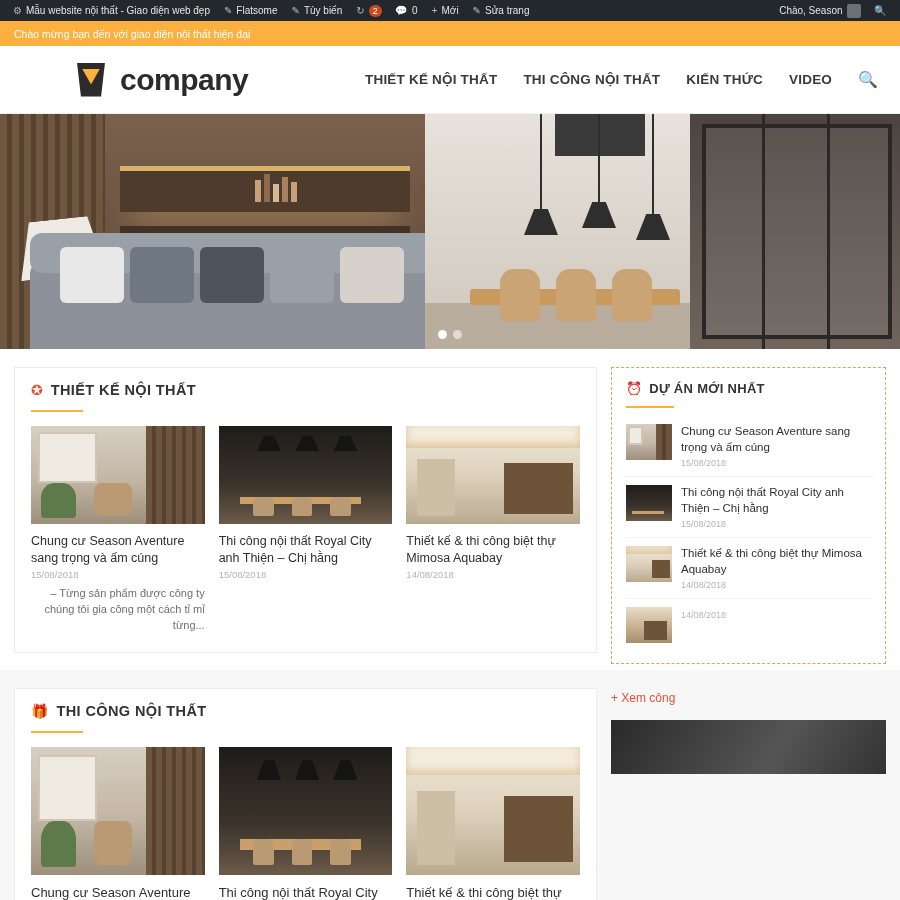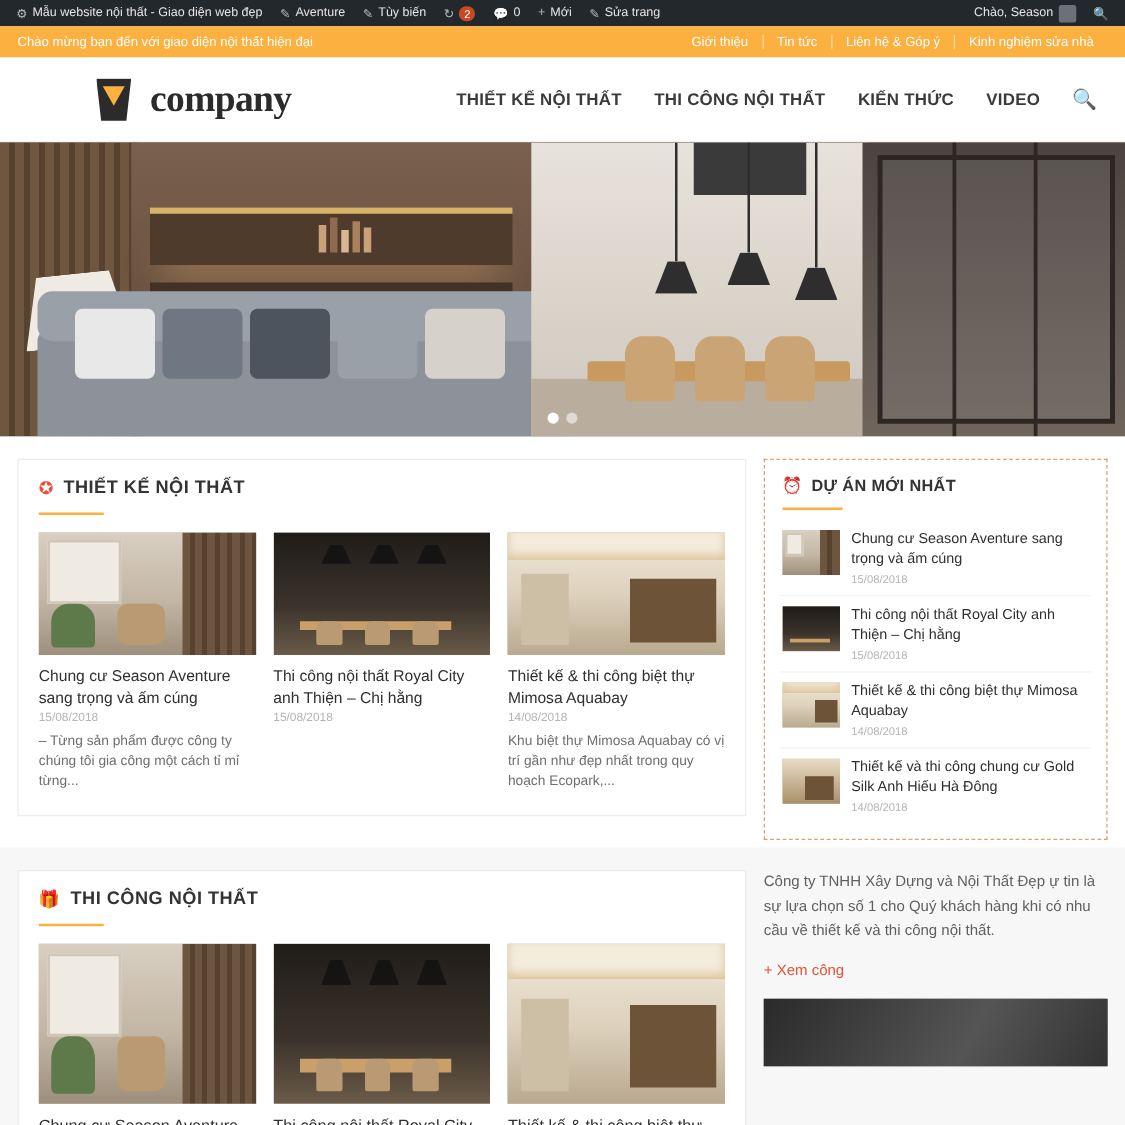--- a/index.html
+++ b/index.html
@@ -36,21 +36,21 @@
   .topbar .welcome { color: #fff; }
   .topbar .links { margin-left: auto; display: flex; align-items: center; }
   .topbar .links a { color: #fff; text-decoration: none; padding: 0 11px; font-size: 10.5px; }
   .topbar .links .sep { width: 1px; height: 11px; background: rgba(255,255,255,.55); }
 
   
   .header {
     height: 68px; background: #fff; display: flex; align-items: center;
     padding: 0 22px 0 70px; border-bottom: 1px solid #f0f0f0;
   }
-  .logo { display: flex; align-items: center; gap: 8px; font-family: Liberation Serif, serif; }
+  .logo { display: flex; align-items: center; gap: 8px; }
   .logo-mark { width: 42px; height: 34px; position: relative; }
   .logo-mark .lm-body {
     position: absolute; left: 7px; top: 0; width: 28px; height: 34px;
     background: #2b2b2b;
     clip-path: polygon(0 0, 100% 0, 86% 100%, 14% 100%);
   }
   .logo-mark .lm-inner {
     position: absolute; left: 12px; top: 6px; width: 18px; height: 16px;
     background: #fbb040; clip-path: polygon(0 0, 100% 0, 50% 100%);
   }
@@ -153,21 +153,21 @@
 
   .cards { display: flex; gap: 14px; padding: 14px 16px 18px; }
   .card { flex: 1 1 0; min-width: 0; }
   .thumb {
     width: 100%; height: 98px; background: #b5a998; position: relative; overflow: hidden;
   }
   .card h3 {
     font-size: 12.5px; line-height: 1.33; color: #2f2f2f; font-weight: 400; margin: 9px 0 3px;
   }
   .card .date { font-size: 9.5px; color: #b4b4b4; margin-bottom: 6px; }
-  .card p { font-size: 11px; line-height: 1.45; color: #6f6f6f; }
+  .card p { font-size: 11px; line-height: 1.45; color: #6f6f6f; text-align: right; }
 
   
   .panel-dashed { border: 1px dashed #e0a06a; background: #fff; }
   .side-head { display: flex; align-items: center; gap: 7px; padding: 13px 14px 4px; }
   .side-head .ic { color: #e8503a; font-size: 13px; }
   .side-head h2 { font-size: 13px; font-weight: 700; color: #333; text-transform: uppercase; letter-spacing: .3px; }
   .side-rule { height: 2px; background: #fbb040; width: 48px; margin: 6px 0 2px 14px; }
   .side-list { padding: 6px 12px 12px; }
   .side-item { display: flex; gap: 9px; padding: 8px 2px; align-items: flex-start; }
   .side-item + .side-item { border-top: 1px solid #f2f2f2; }
@@ -206,21 +206,21 @@
 </head>
 <body>
 
 <div class="adminbar">
   <div class="ab-item">
     <span class="ic">⚙</span>
     <span>Mẫu website nội thất - Giao diện web đẹp</span>
   </div>
   <div class="ab-item">
     <span class="ic">✎</span>
-    <span>Aventure</span>
+    <span>Flatsome</span>
   </div>
   <div class="ab-item">
     <span class="ic">✎</span>
     <span>Tùy biến</span>
   </div>
   <div class="ab-item">
     <span class="ic">↻</span>
     <span class="count-bubble">2</span>
   </div>
   <div class="ab-item">
@@ -240,29 +240,20 @@
     <span>Chào, Season</span>
     <span style="width:14px;height:14px;border-radius:2px;background:#6b7177;display:inline-block"></span>
   </div>
   <div class="ab-item">
     <span class="ic">🔍</span>
   </div>
 </div>
 
 <div class="topbar">
   <div class="welcome">Chào mừng bạn đến với giao diện nội thất hiện đại</div>
-  <div class="links">
-    <a href="#">Giới thiệu</a>
-    <span class="sep"></span>
-    <a href="#">Tin tức</a>
-    <span class="sep"></span>
-    <a href="#">Liên hệ &amp; Góp ý</a>
-    <span class="sep"></span>
-    <a href="#">Kinh nghiệm sửa nhà</a>
-  </div>
 </div>
 
 <div class="header">
   <div class="logo">
     <div class="logo-mark">
       <div class="lm-body"></div>
       <div class="lm-inner"></div>
     </div>
     <div class="logo-text">company</div>
   </div>
@@ -365,21 +356,20 @@
           <div class="card">
             <div class="thumb">
               <div class="t-room t-c">
                   <div class="ceil"></div>
                   <div class="door"></div>
                   <div class="cab"></div>
                 </div>
             </div>
             <h3>Thiết kế &amp; thi công biệt thự Mimosa Aquabay</h3>
             <div class="date">14/08/2018</div>
-            <p>Khu biệt thự Mimosa Aquabay có vị trí gần như đẹp nhất trong quy hoạch Ecopark,...</p>
           </div>
 
         </div>
       </div>
     </div>
 
     <div class="col-side">
       <div class="panel-dashed">
         <div class="side-head">
           <span class="ic">⏰</span>
@@ -426,21 +416,20 @@
             </div>
           </div>
 
           <div class="side-item">
             <div class="side-thumb">
               <div class="t-room t-c" style="background:linear-gradient(180deg,#e9dcc5,#a98f6a)">
                   <div class="cab" style="right:10%;width:50%"></div>
                 </div>
             </div>
             <div>
-              <h4>Thiết kế và thi công chung cư Gold Silk Anh Hiếu Hà Đông</h4>
               <div class="date">14/08/2018</div>
             </div>
           </div>
 
         </div>
       </div>
     </div>
   </div>
 </div>
 
@@ -494,21 +483,20 @@
             </div>
             <h3>Thiết kế &amp; thi công biệt thự Mimosa Aquabay</h3>
 
           </div>
 
         </div>
       </div>
     </div>
 
     <div class="col-side about">
-      <p>Công ty TNHH Xây Dựng và Nội Thất Đẹp ự tin là sự lựa chọn số 1 cho Quý khách hàng khi có nhu cầu về thiết kế và thi công nội thất.</p>
       <a href="#" class="more">+ Xem công</a>
 
       <div class="video-box">
         <div class="vthumb"></div>
 
       </div>
     </div>
   </div>
 
 </div>

